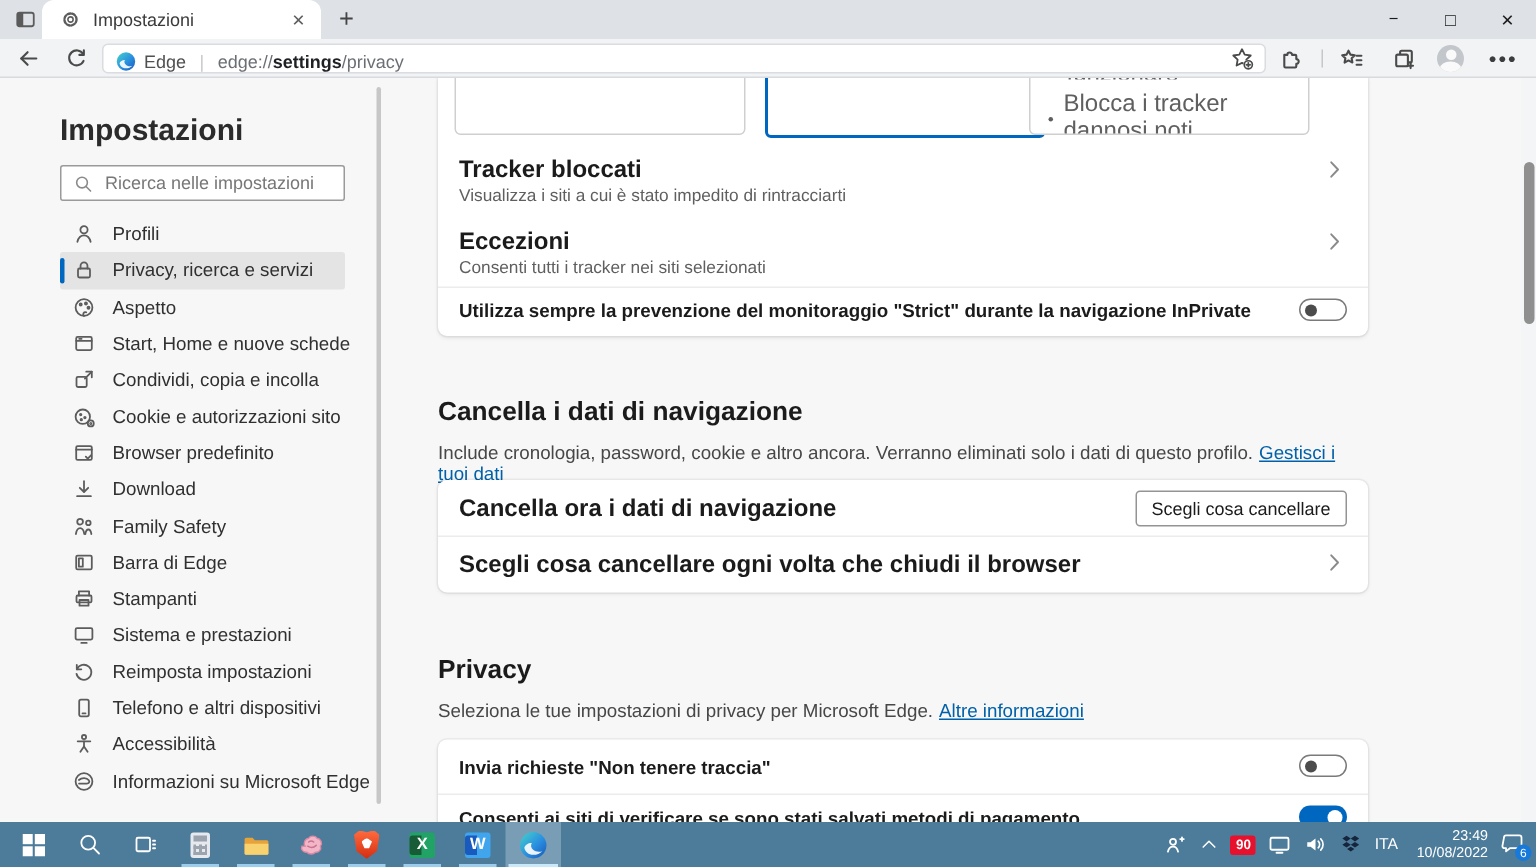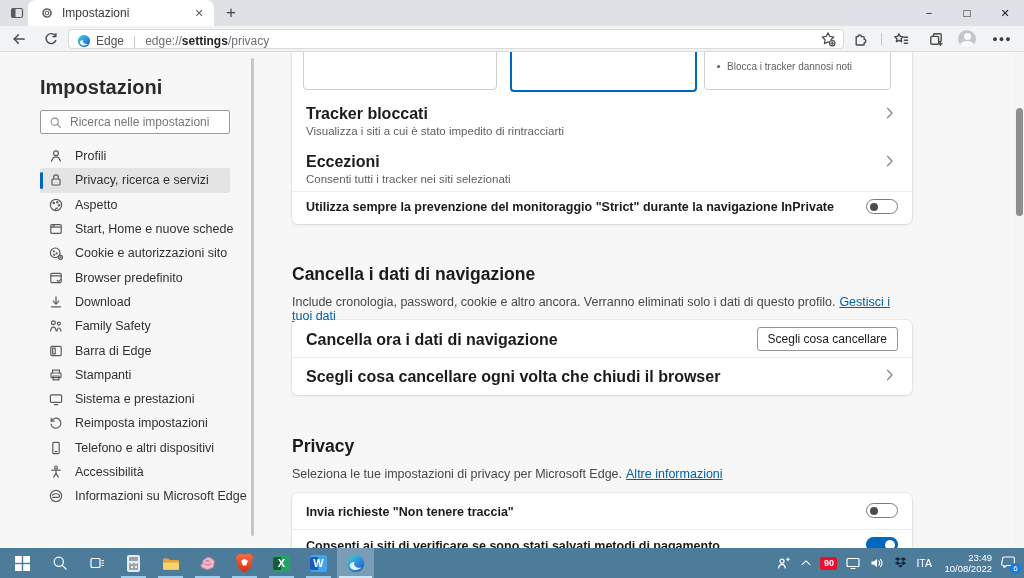--- a/index.html
+++ b/index.html
@@ -68,21 +68,21 @@
   
   .main{position:absolute;left:258px;top:0;width:766px;height:496px;overflow:hidden;}
   .col{position:absolute;left:34px;top:0;width:620px;}
   .card{background:#fff;border-radius:6px;box-shadow:0 0 0 1px rgba(0,0,0,.045),0 1px 3px rgba(0,0,0,.09);}
 
   .top-card{position:absolute;left:0;top:0;width:620px;height:172px;border-radius:0 0 6px 6px;overflow:hidden;}
   .minicard{position:absolute;top:-8px;background:#fff;border:1px solid #cfcfcf;border-radius:4px;
     box-sizing:border-box;overflow:hidden;}
   .m1{left:11px;width:194px;height:46px;}
   .m2{left:218px;width:187px;height:48px;border:2px solid #0067c0;}
-  .m3{left:412px;width:187px;height:46px;font-size:10px;color:#5f5f5f;}
+  .m3{left:394px;width:187px;height:46px;font-size:16px;color:#5f5f5f;}
   .m3 .clip{position:absolute;left:24px;top:-4px;height:12px;overflow:hidden;}
   .m3 .bullet-row{position:absolute;left:12px;top:16px;display:flex;align-items:center;gap:7px;}
   .m3 .dot{width:3px;height:3px;border-radius:50%;background:#5f5f5f;flex:none;}
   .row-title{position:absolute;left:14px;font-size:16px;font-weight:700;color:#1b1b1b;}
   .row-desc{position:absolute;left:14px;font-size:11.5px;color:#5f5f5f;}
   .chev{position:absolute;right:18px;width:8px;height:12px;}
   .divider{position:absolute;left:0;right:0;height:1px;background:#ececec;}
   .toggle-label{position:absolute;left:14px;font-size:12.5px;font-weight:700;color:#1b1b1b;}
   .toggle{position:absolute;right:14px;width:32px;height:15px;border-radius:9px;box-sizing:border-box;cursor:pointer;}
   .toggle.off{background:#fff;border:1px solid #7a7a7a;}
@@ -286,20 +286,30 @@
           <span class="ic">
               <svg class="s" viewBox="0 0 16 16">
                 <rect x="2.8" y="3.6" width="10.4" height="8.8" rx="1"></rect>
                 <path d="M2.8 6.2h10.4"></path>
                 <path d="M4.8 4.9h1.6"></path>
               </svg>
             </span>
           <span>Start, Home e nuove schede</span>
         </div>
 
+        <div class="side-item">
+          <span class="ic">
+              <svg class="s" viewBox="0 0 16 16">
+                <rect x="3" y="6.2" width="6.8" height="6.8" rx="1"></rect>
+                <path d="M9.5 2.8h3.7v3.7"></path>
+                <path d="M13.2 2.8 8.6 7.4"></path>
+              </svg>
+            </span>
+          <span>Condividi, copia e incolla</span>
+        </div>
 
         <div class="side-item">
           <span class="ic">
               <svg class="s" viewBox="0 0 16 16">
                 <circle cx="7.2" cy="7.8" r="4.8"></circle>
                 <circle cx="5.8" cy="6.4" r=".5"></circle>
                 <circle cx="8.6" cy="8.4" r=".5"></circle>
                 <circle cx="6.2" cy="9.8" r=".5"></circle>
                 <circle cx="12.5" cy="12.3" r="2"></circle>
                 <circle cx="12.5" cy="12.3" r=".4"></circle>

